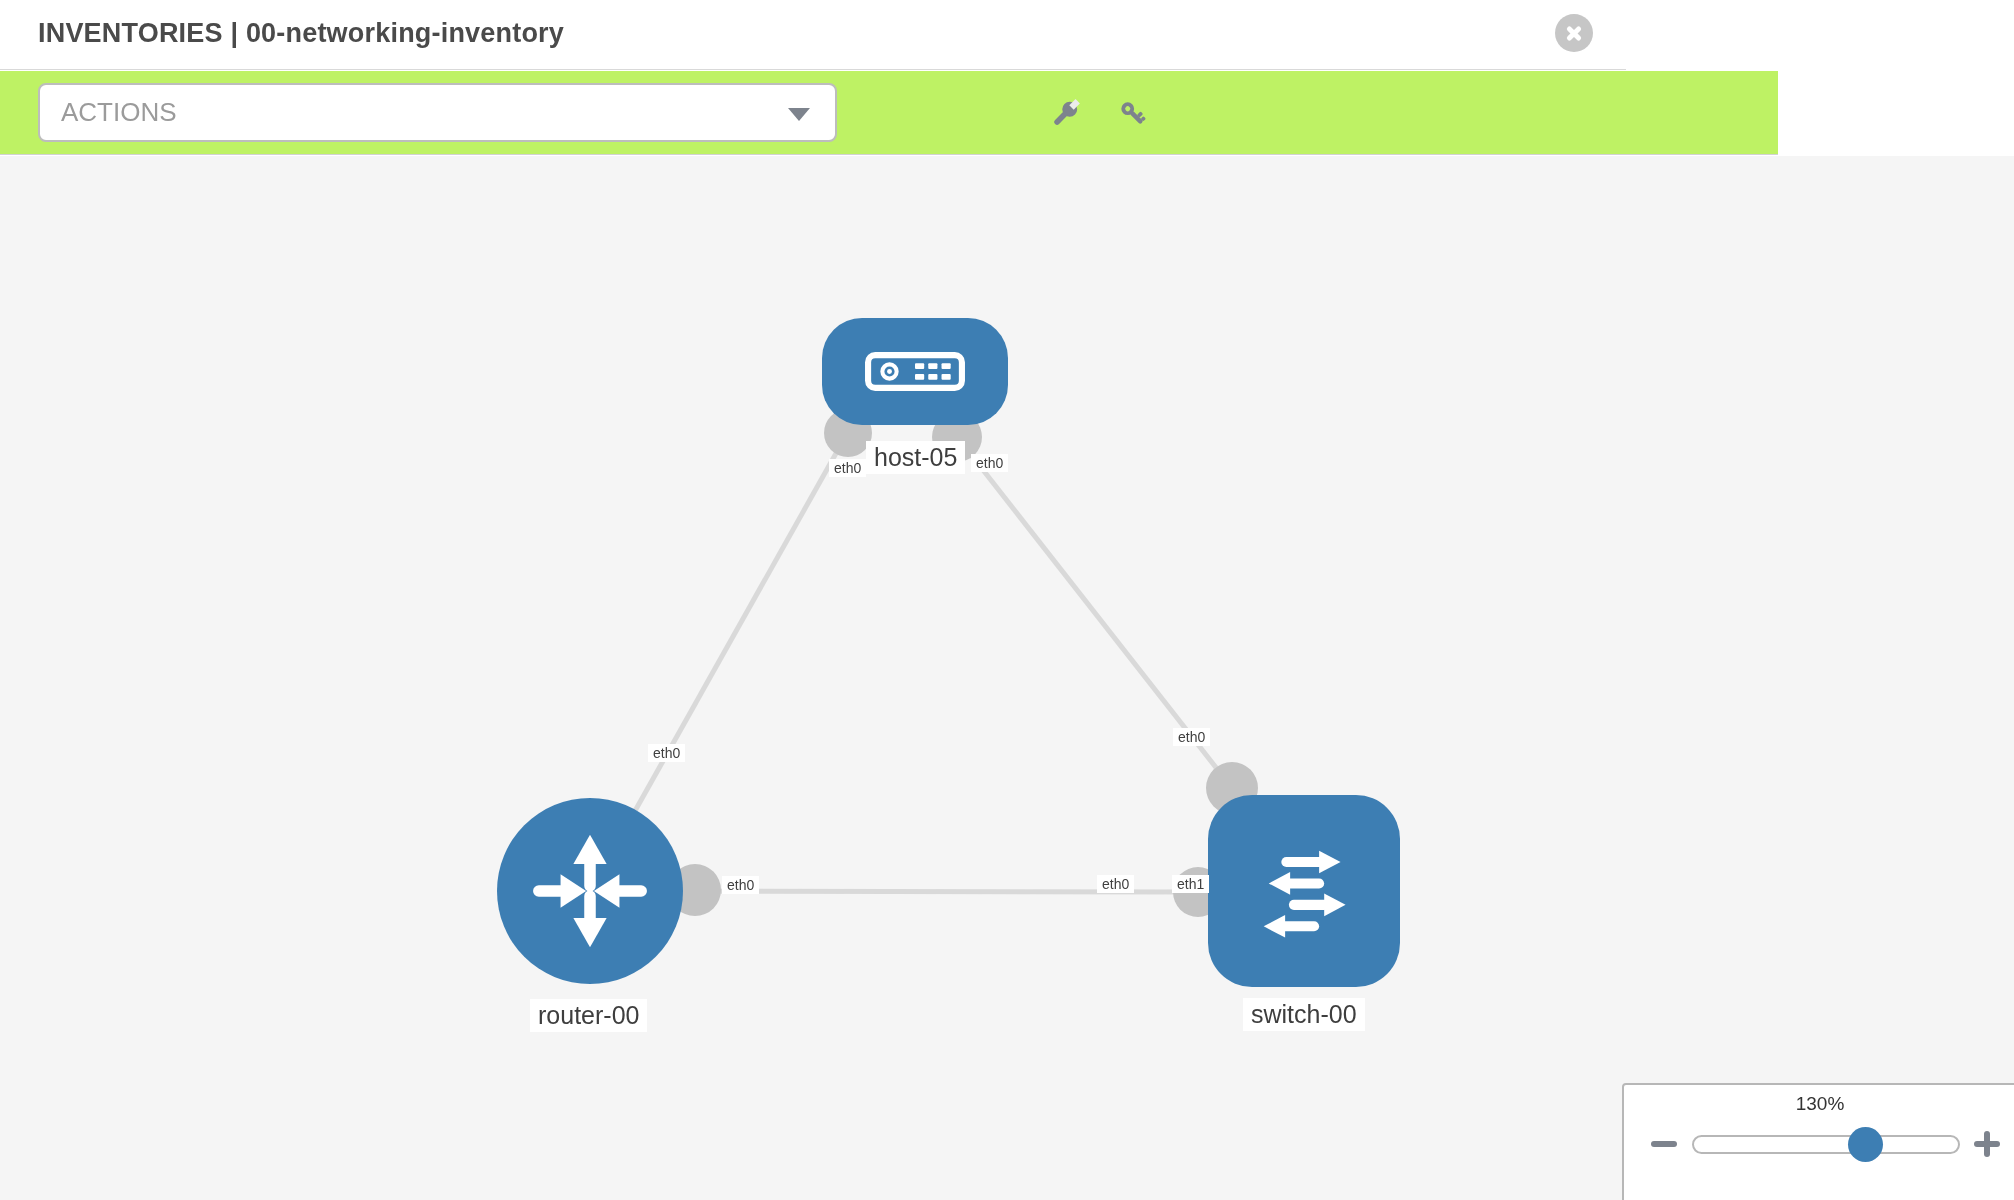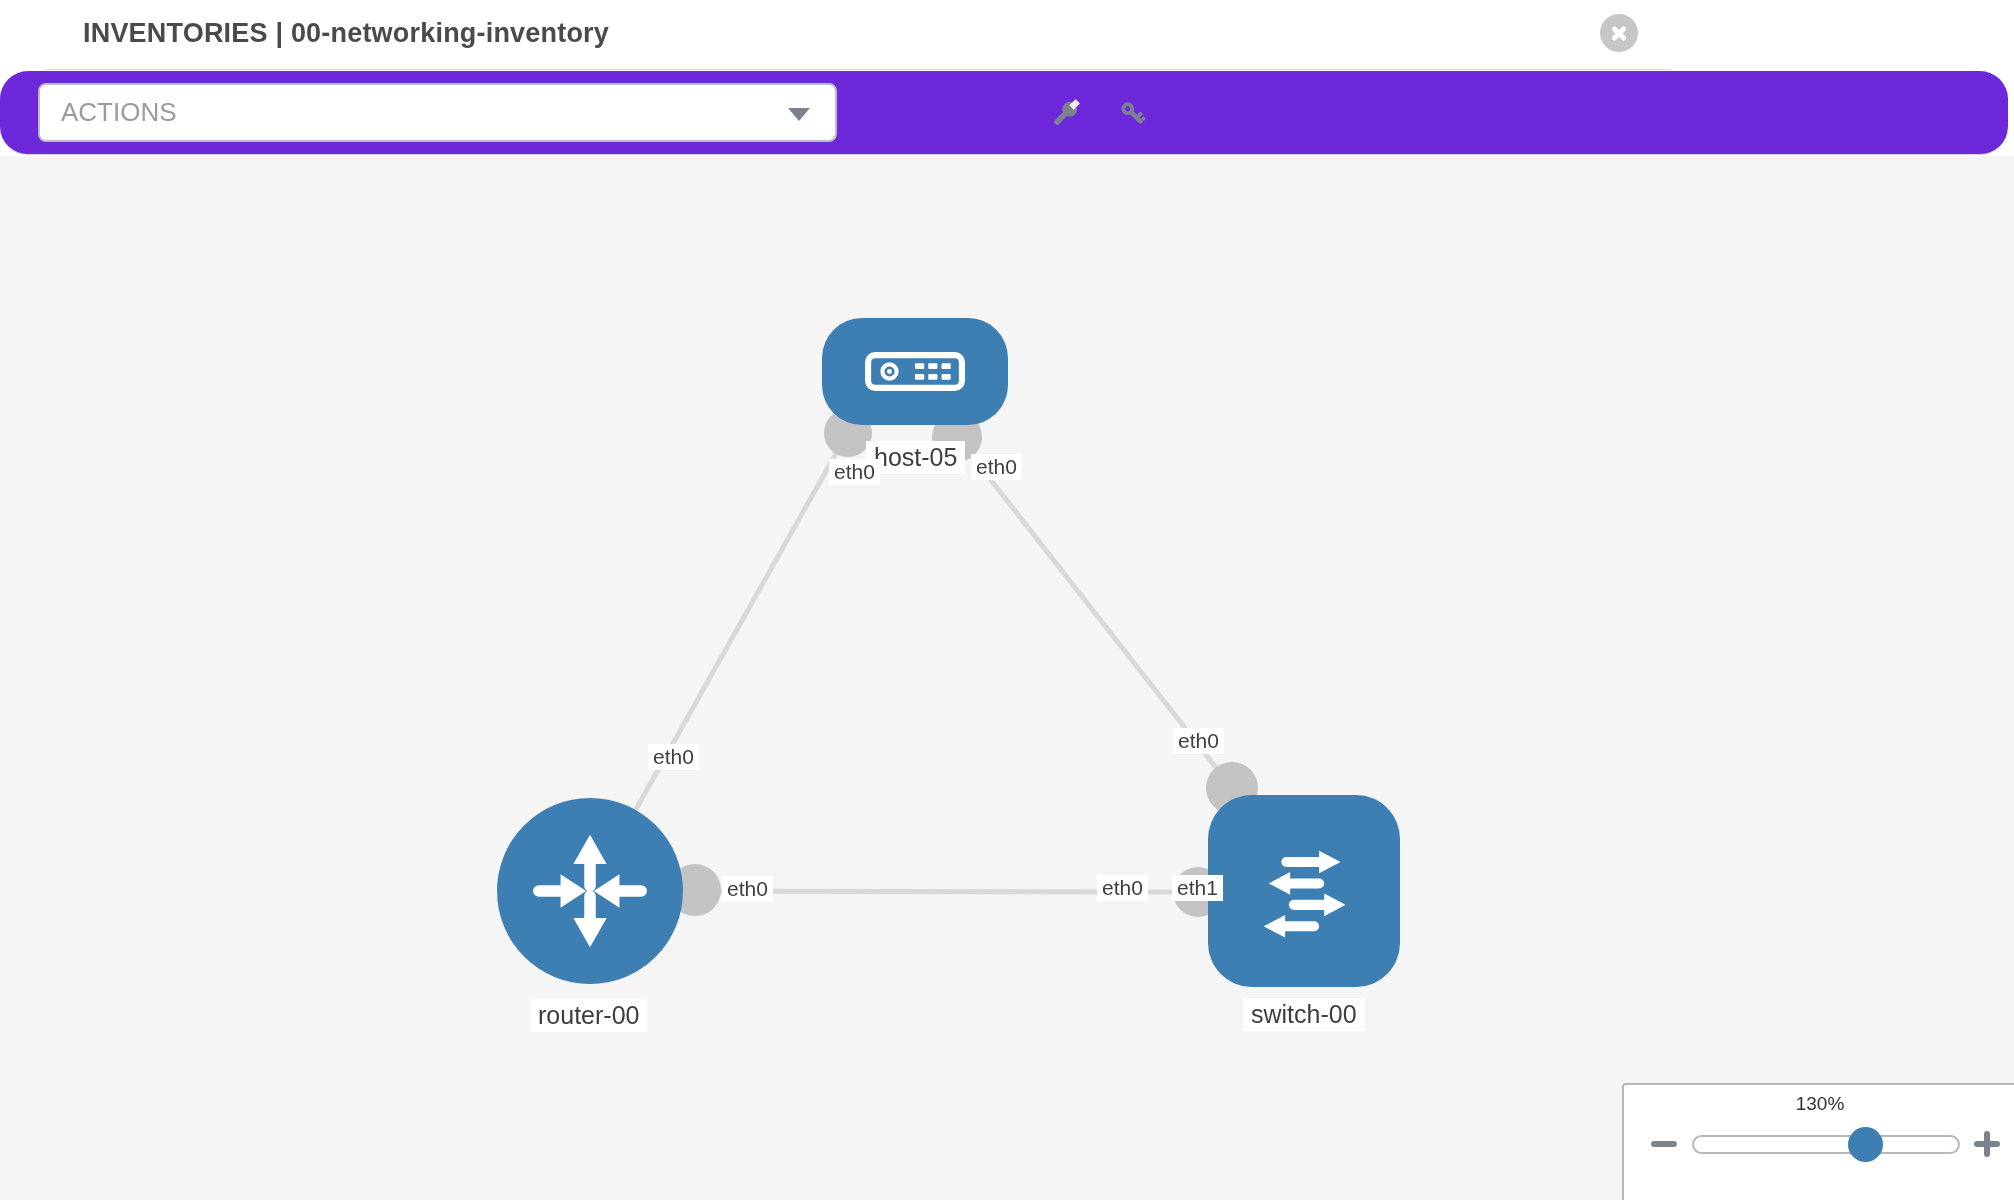--- a/index.html
+++ b/index.html
@@ -2,33 +2,33 @@
 <html><head>
 <meta charset="utf-8">
 <style>
   * { margin:0; padding:0; box-sizing:border-box; }
   html,body { width:2014px; height:1200px; overflow:hidden; background:#fff;
     font-family:"Liberation Sans", sans-serif; }
   #app { position:relative; width:2014px; height:1200px; overflow:hidden; background:#fff; }
 
   
   .hdr { position:absolute; left:0; top:0; width:1626px; height:70px; background:#fff;
-    border-bottom:1px solid #d9d9d9;margin-left:45px; }
+    border-bottom:1px solid #d9d9d9; }
   .hdr-title { position:absolute; left:38px; top:0; height:70px; line-height:66px;
     font-size:27px; font-weight:700; color:#4a4a4a; letter-spacing:.2px; }
   .close-btn { position:absolute; right:33px; top:14px; width:38px; height:38px;
     border-radius:50%; background:#c6c6c6; cursor:pointer; }
   .close-btn::before, .close-btn::after { content:""; position:absolute; left:10px; top:16.5px;
     width:18px; height:5px; border-radius:2.5px; background:#fff; }
   .close-btn::before { transform:rotate(45deg); }
   .close-btn::after  { transform:rotate(-45deg); }
 
   
-  .tbar { position:absolute; left:0; top:71px; width:2008px; height:84px; background:#6d28d9;
-    border-bottom:1px solid #d2d2d2;border-radius:28px; }
+  .tbar { position:absolute; left:0; top:71px; width:1778px; height:84px; background:#bef264;
+    border-bottom:1px solid #d2d2d2; }
   .combo { position:absolute; top:12px; height:59px; background:#fff;
     border:2px solid #bdbdbd; border-radius:8px; cursor:pointer; }
   .combo-actions { left:38px;  width:799px; }
   .combo-search  { left:1182px; width:795px; }
   .combo-text { position:absolute; left:21px; top:0; line-height:55px; font-size:26px;
     color:#9b9b9b; }
   .caret { position:absolute; right:25px; top:23px; width:0; height:0;
     border-left:11px solid transparent; border-right:11px solid transparent;
     border-top:13px solid #7d838d; }
   .tool-icon-btn { position:absolute; top:27px; width:32px; height:32px; cursor:pointer; }
@@ -45,21 +45,21 @@
   .node-host   { left:822px;  top:162px; width:186px; height:107px; border-radius:40px; }
   .node-router { left:497px;  top:642px; width:186px; height:186px; border-radius:50%; }
   .node-switch { left:1208px; top:639px; width:192px; height:192px; border-radius:44px; }
 
   .node-label { position:absolute; background:#fff; color:#3e3e3e; font-size:25px;
     padding:2px 8px; white-space:nowrap; }
   .lbl-host   { left:866px;  top:285px; }
   .lbl-router { left:530px;  top:843px;text-align:center; }
   .lbl-switch { left:1243px; top:842px; }
 
-  .port-label { position:absolute; background:#fff; color:#3f3f3f; font-size:21px;
+  .port-label { position:absolute; background:#fff; color:#3f3f3f; font-size:14px;
     padding:1px 5px; white-space:nowrap; }
   .p-host-left    { left:829px;  top:303px; }
   .p-host-right   { left:971px;  top:298px; }
   .p-router-top   { left:648px;  top:588px; }
   .p-router-right { left:722px;  top:720px; }
   .p-switch-top   { left:1173px; top:572px; }
   .p-switch-back  { left:1097px; top:719px; z-index:4; }
   .p-switch-front { left:1172px; top:719px; z-index:5; }
 
   

